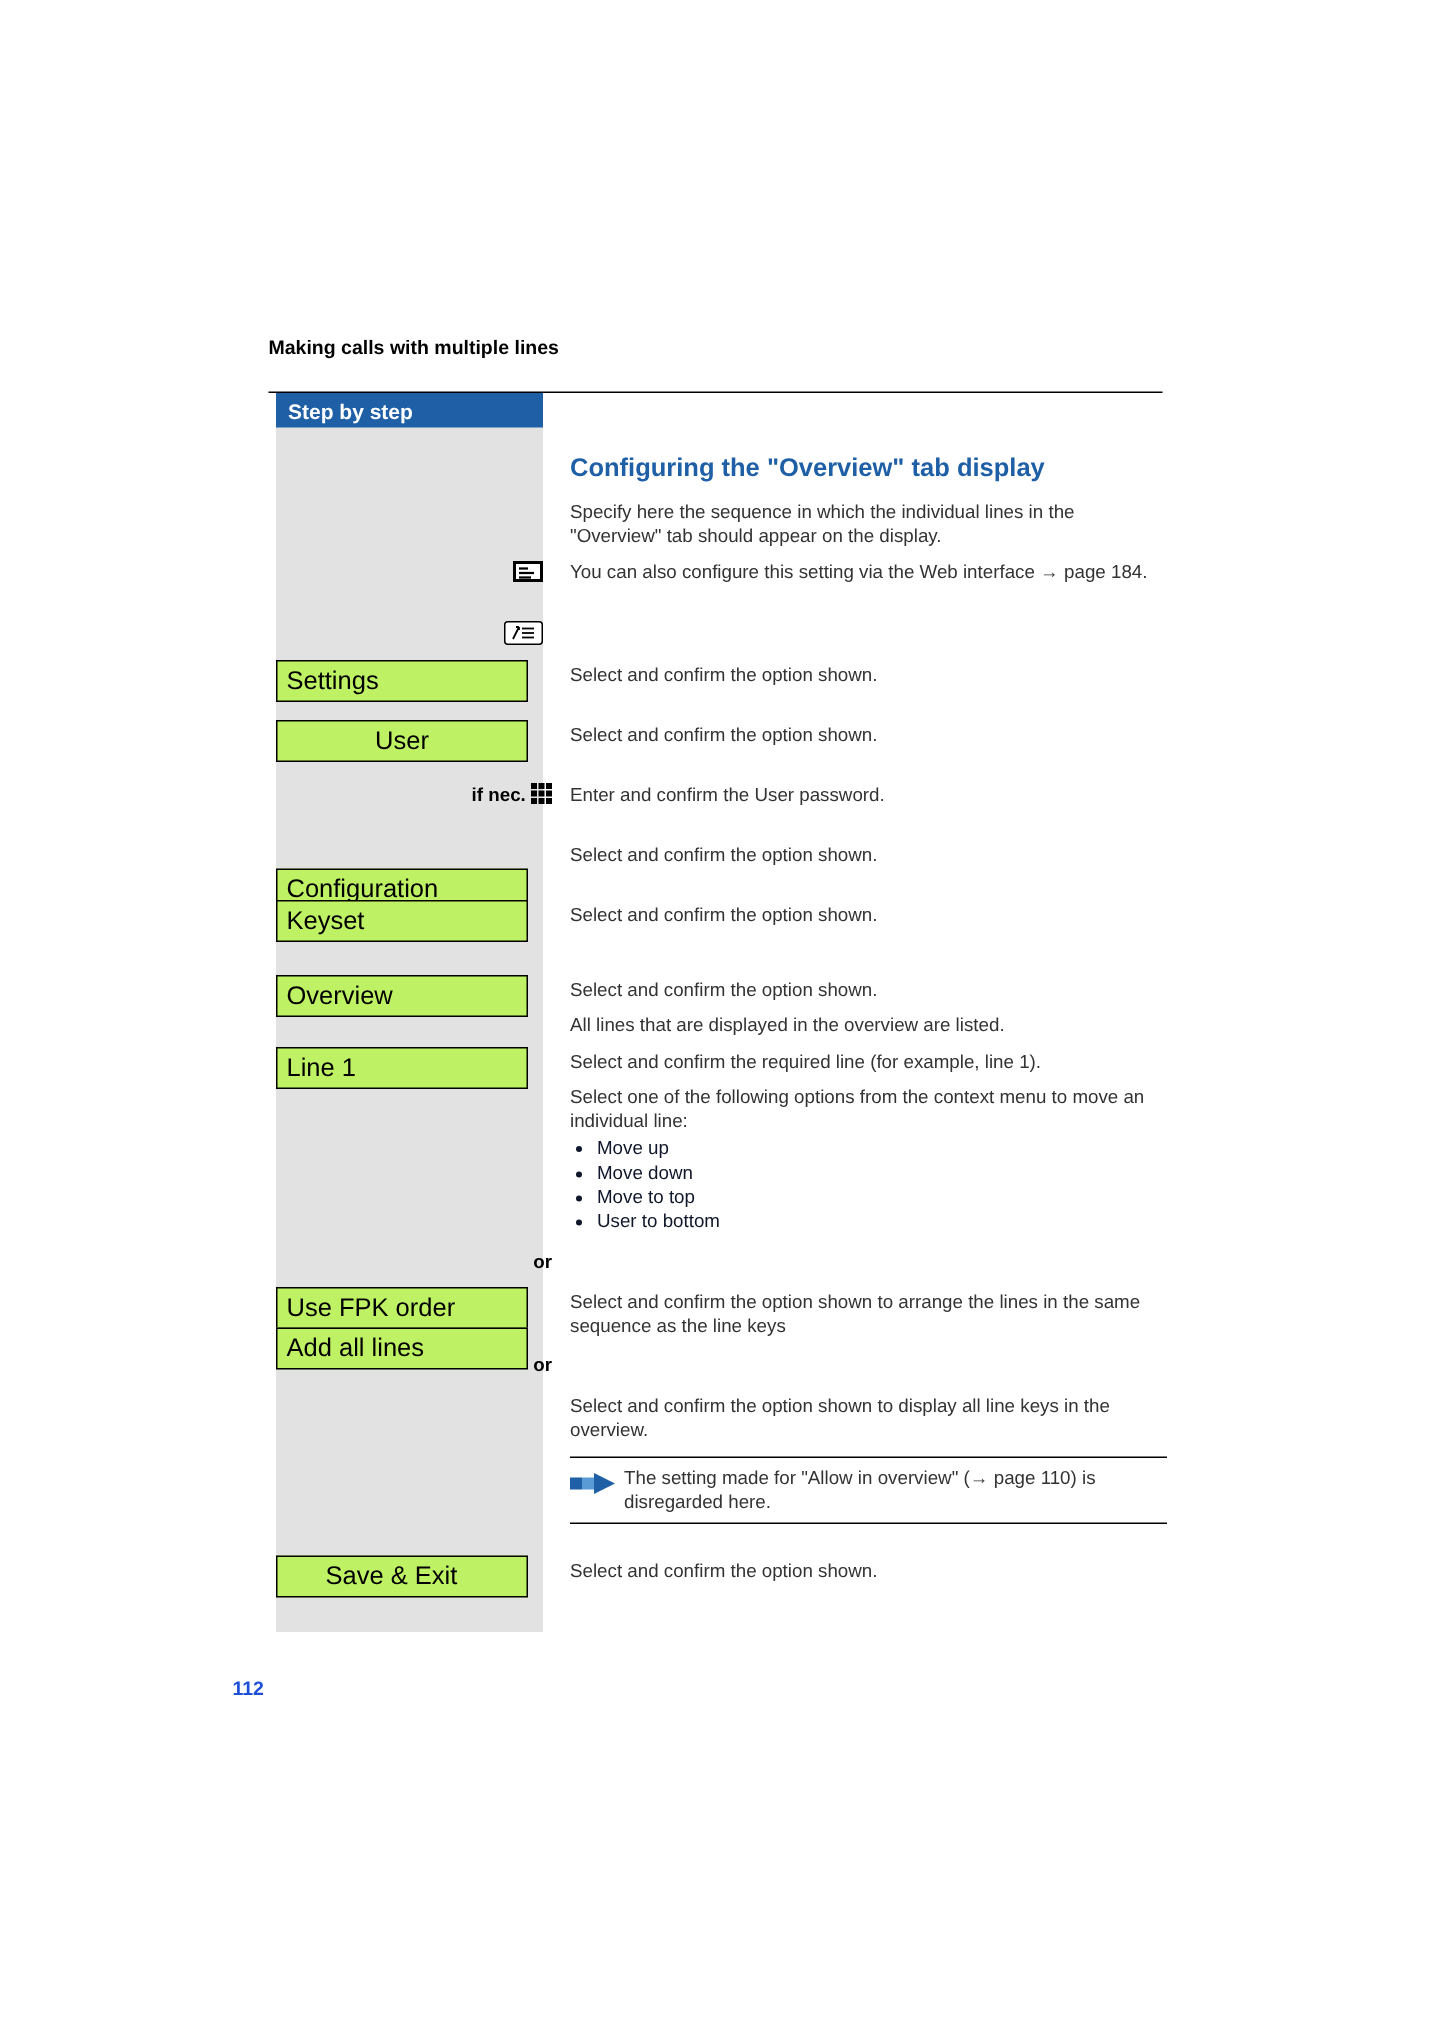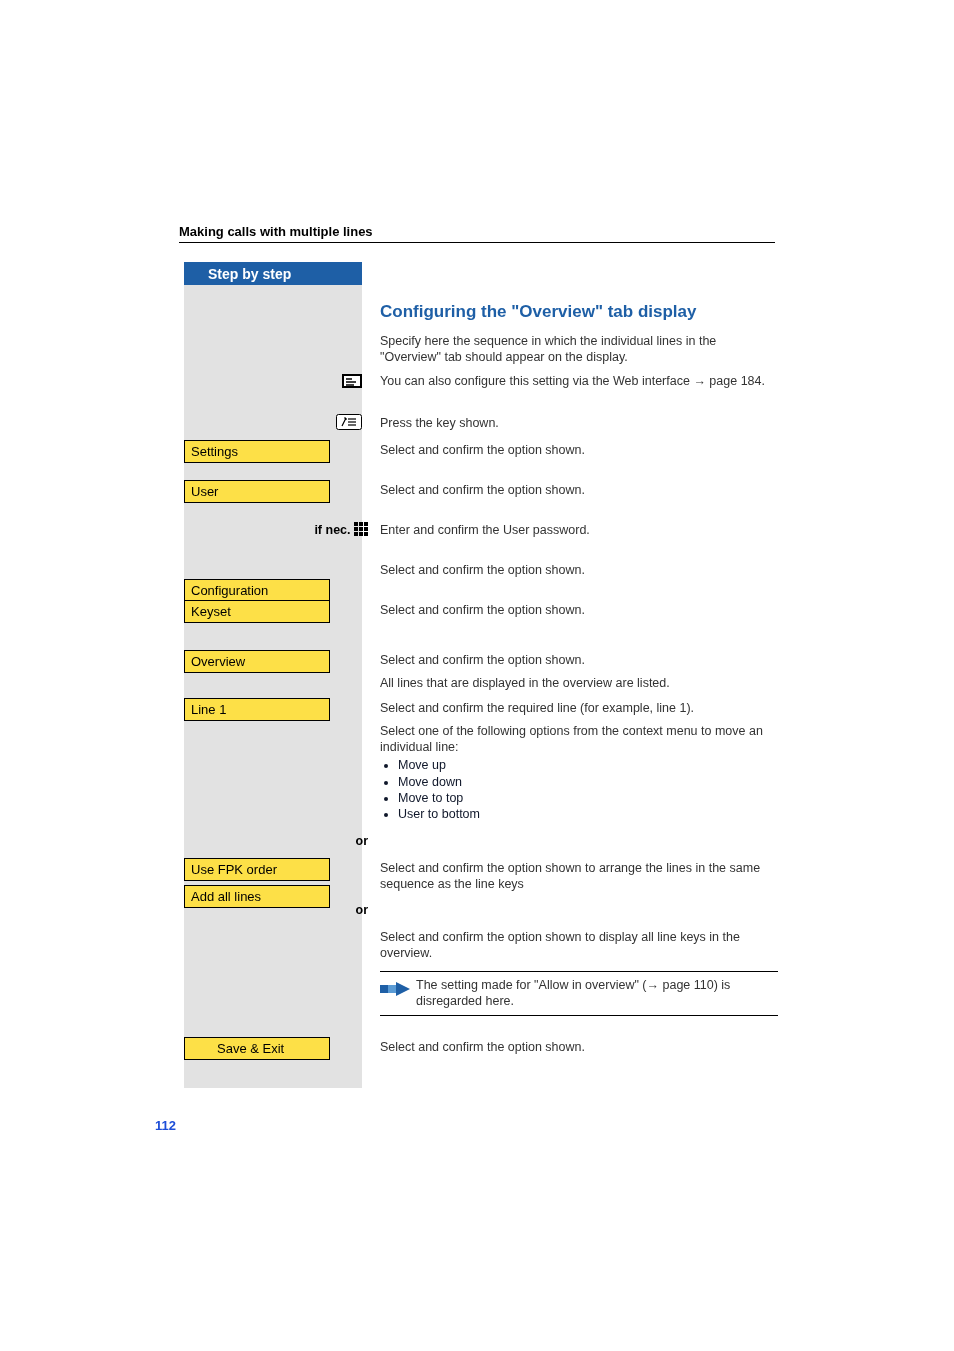--- a/index.html
+++ b/index.html
@@ -16,33 +16,33 @@
     box-sizing: border-box;
   }
   .header {
     position: absolute;
     left: 179px;
     top: 224px;
     width: 596px;
     font-size: 13px;
     font-weight: bold;
     color: #000000;
-    padding-bottom: 3px;
+    padding-bottom: 22px;
     border-bottom: 1.5px solid #000000;
   }
   .sidebar-title {
     position: absolute;
     left: 184px;
     top: 262px;
     width: 178px;
     background: #1e5fa6;
     color: #ffffff;
     font-size: 14px;
     font-weight: bold;
-    padding: 4px 8px 5px 24px;
+    padding: 4px 8px 5px 8px;
     box-sizing: border-box;
   }
   .sidebar-bg {
     position: absolute;
     left: 184px;
     top: 285px;
     width: 178px;
     height: 803px;
     background: #e2e2e2;
   }
@@ -60,27 +60,27 @@
     top: 302px;
     width: 398px;
     color: #1e5fa6;
     font-size: 17px;
     font-weight: bold;
     margin: 0;
   }
   .menu-box {
     position: absolute;
     left: 184px;
-    width: 146px;
+    width: 168px;
     border: 1px solid #000000;
-    background: #fde047;
+    background: #bef264;
     box-sizing: border-box;
     padding: 3px 6px 3px 6px;
     font-family: Arial, sans-serif;
-    font-size: 13px;
+    font-size: 17px;
     color: #000000;
   }
   .right-label {
     position: absolute;
     width: 184px;
     text-align: right;
     font-size: 12.5px;
     font-weight: bold;
     color: #000000;
   }
@@ -163,26 +163,25 @@
 
   <div class="icon-slot" style="left:184px; top:414px; width:178px;">
     <svg width="26" height="16" viewBox="0 0 26 16">
       <rect x="0.5" y="0.5" width="25" height="15" rx="2" ry="2" fill="#fff" stroke="#000" stroke-width="1"></rect>
       <path d="M6 12 L10 4 M10 4 L10 6 M10 4 L8 4" stroke="#000" stroke-width="1.2" fill="none"></path>
       <line x1="12" y1="5" x2="20" y2="5" stroke="#000" stroke-width="1.2"></line>
       <line x1="12" y1="8" x2="20" y2="8" stroke="#000" stroke-width="1.2"></line>
       <line x1="12" y1="11" x2="20" y2="11" stroke="#000" stroke-width="1.2"></line>
     </svg>
   </div>
-  <div class="content" style="top:416px;">Press the key shown.</div>
 
   <div class="menu-box" style="top:440px;">Settings</div>
   <div class="content" style="top:443px;">Select and confirm the option shown.</div>
 
-  <div class="menu-box" style="top:480px;">User</div>
+  <div class="menu-box" style="top:480px;text-align:center;">User</div>
   <div class="content" style="top:483px;">Select and confirm the option shown.</div>
 
   <div class="right-label" style="left:184px; top:522px;">
     <span>if nec.</span>
     <span class="keypad-icon">
       <svg width="14" height="14" viewBox="0 0 14 14" style="vertical-align:-2px;">
         <rect x="0" y="0" width="4" height="4" fill="#000"></rect>
         <rect x="5" y="0" width="4" height="4" fill="#000"></rect>
         <rect x="10" y="0" width="4" height="4" fill="#000"></rect>
         <rect x="0" y="5" width="4" height="4" fill="#000"></rect>

